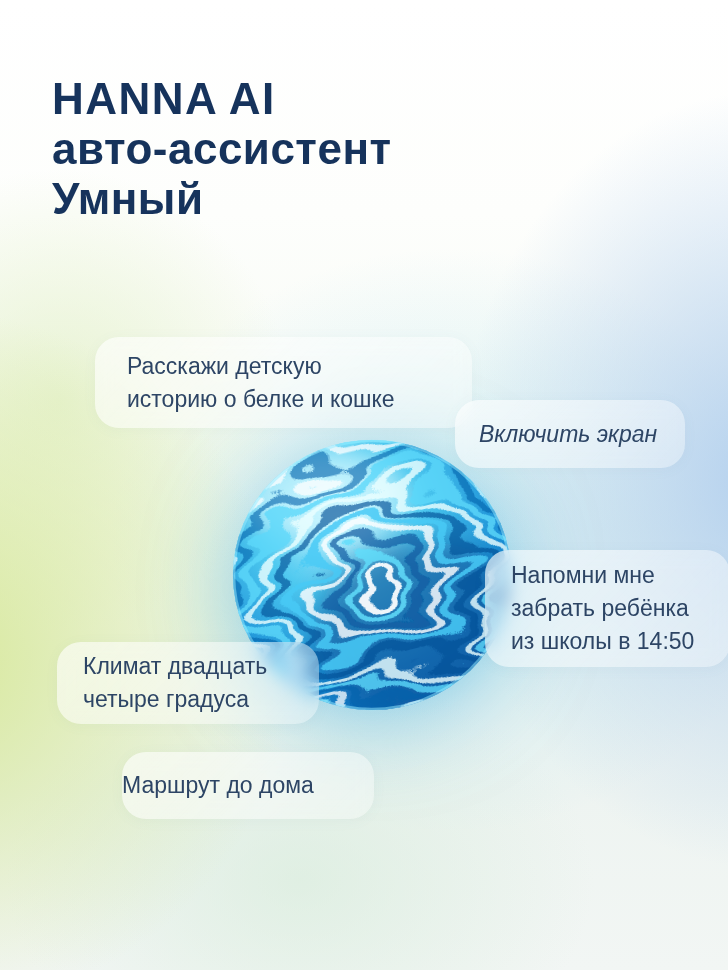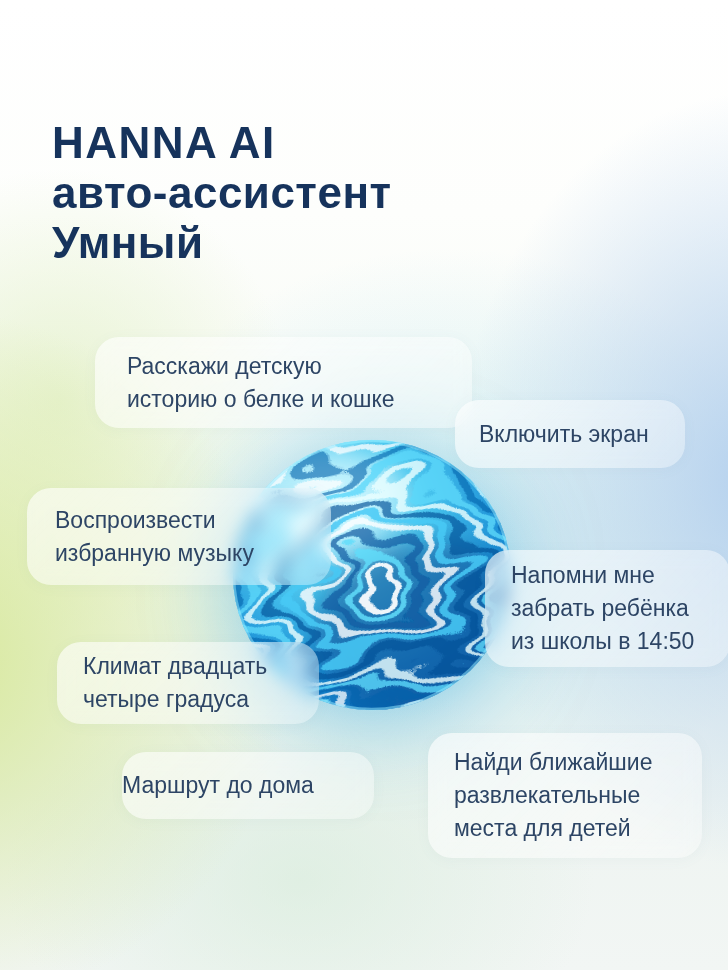--- a/index.html
+++ b/index.html
@@ -14,21 +14,20 @@
       radial-gradient(430px 540px at 105% 480px, rgba(176,206,238,0.95), rgba(176,206,238,0) 72%),
       radial-gradient(420px 300px at 300px 880px, rgba(210,234,214,0.55), rgba(210,234,214,0) 70%),
       radial-gradient(500px 430px at 450px 540px, rgba(110,205,240,0.28), rgba(110,205,240,0) 68%),
       linear-gradient(180deg,#ffffff 0%,#fdfefc 22%,#f5f9f1 55%,#eef4f1 82%,#f2f6f4 100%);
   }
   .title{
     position:absolute;left:52px;top:74px;
     color:#16335c;font-weight:bold;
     font-size:44px;line-height:50px;
     letter-spacing:0.5px;
-    margin-top:44px;
   }
   .title .latin{letter-spacing:1.5px;}
   .orb-wrap{
     position:absolute;left:230px;top:438px;width:284px;height:276px;z-index:1;
     filter:drop-shadow(0 14px 42px rgba(60,170,220,0.5));
   }
   .orb-glow{
     position:absolute;left:180px;top:400px;width:400px;height:370px;z-index:0;
     background:radial-gradient(closest-side, rgba(120,215,245,0.38), rgba(120,215,245,0) 75%);
   }
@@ -102,43 +101,34 @@
       </g>
       <ellipse cx="142" cy="137" rx="138" ry="134" fill="none" stroke="rgba(150,235,255,0.5)" stroke-width="2.5"></ellipse>
     </svg>
   </div>
 
   <div class="bubble" style="left:95px;top:337px;width:345px;height:91px;padding-left:32px;">
     <span class="bubble-text">Расскажи детскую
 историю о белке и кошке</span>
   </div>
 
-  <div class="bubble" style="left:455px;top:400px;width:206px;height:68px;padding-left:24px;">
+  <div class="bubble" style="left:455px;top:400px;width:206px;height:68px;padding-left:24px;font-style:italic;">
     <span class="bubble-text">Включить экран</span>
   </div>
 
-  <div class="bubble" style="left:27px;top:488px;width:276px;height:97px;padding-left:28px;">
-    <span class="bubble-text">Воспроизвести
-избранную музыку</span>
-  </div>
 
   <div class="bubble" style="left:485px;top:550px;width:219px;height:117px;padding-left:26px;">
     <span class="bubble-text">Напомни мне
 забрать ребёнка
 из школы в 14:50</span>
   </div>
 
   <div class="bubble" style="left:57px;top:642px;width:236px;height:82px;padding-left:26px;align-items:center;">
     <span class="bubble-text">Климат двадцать
 четыре градуса</span>
   </div>
 
   <div class="bubble" style="left:122px;top:752px;width:252px;height:67px;">
     <span class="bubble-text">Маршрут до дома</span>
   </div>
 
-  <div class="bubble" style="left:428px;top:733px;width:248px;height:125px;padding-left:26px;">
-    <span class="bubble-text">Найди ближайшие
-развлекательные
-места для детей</span>
-  </div>
 
 </div>
 
 </body></html>

